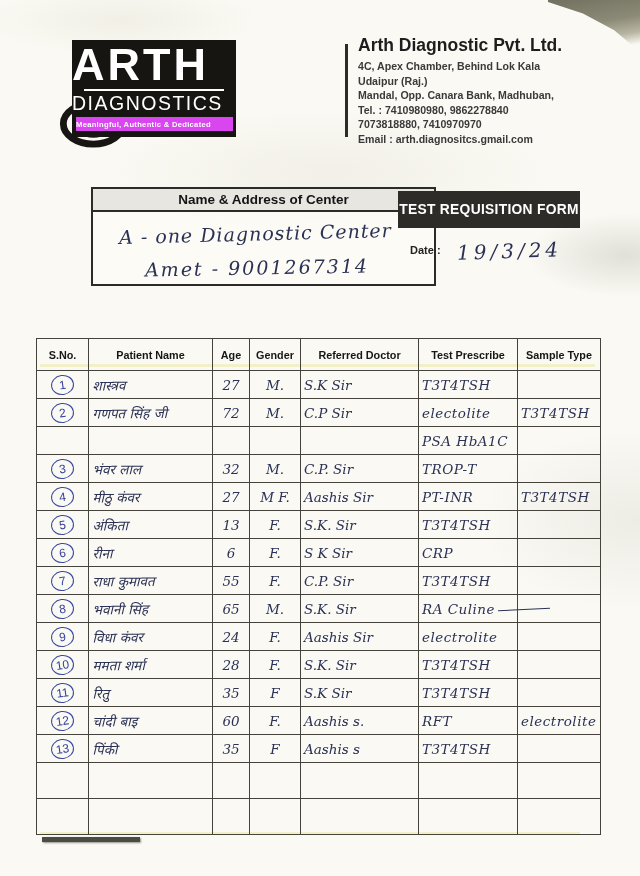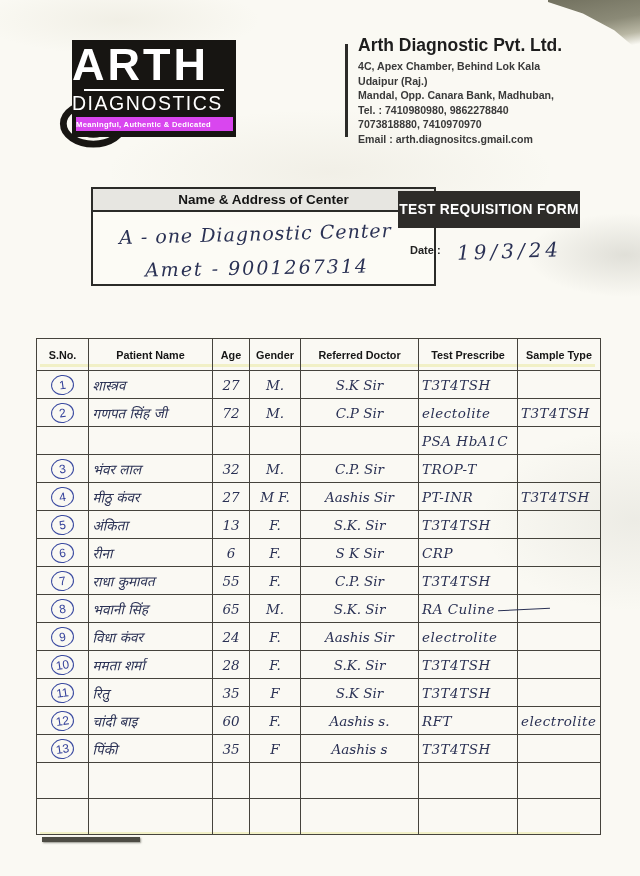--- a/index.html
+++ b/index.html
@@ -50,21 +50,21 @@
   .req-table thead th{font-size:10.8px;font-weight:bold;color:#161616;padding:5px 1px;height:32px;}
   .req-table tbody td{height:28px;padding:0 3px;white-space:nowrap;overflow:visible;font-size:13.5px;}
   .req-table tbody tr:nth-last-child(-n+2) td{height:36px;}
   .c-sno{text-align:center;}
   .sno-circle{display:inline-flex;align-items:center;justify-content:center;min-width:19px;height:18px;
       border:1.6px solid #3a4aa0;border-radius:50%;color:#33409a;font-size:12px;
       transform:rotate(-8deg);padding:0 1px;}
   .sno-circle:empty{border:none;}
   .c-name{font-size:14px;padding-left:8px;transform:rotate(-.5deg);}
   .c-age,.c-gender{text-align:center;font-size:14px;}
-  .c-doctor{padding-left:10px;font-size:14px;text-align:center;}
+  .c-doctor{padding-left:10px;font-size:14px;}
   .c-test{padding-left:7px;font-size:13.5px;letter-spacing:.5px;}
   .c-sample{padding-left:4px;font-size:13.5px;letter-spacing:.5px;}
   .req-table tbody tr:nth-child(9) .c-test::after{content:"";display:inline-block;width:52px;
       border-bottom:1.8px solid #2a3154;margin-left:3px;transform:translateY(-4px) rotate(-3deg);}
 </style>
 </head>
 <body>
 
 <div class="page">
 

